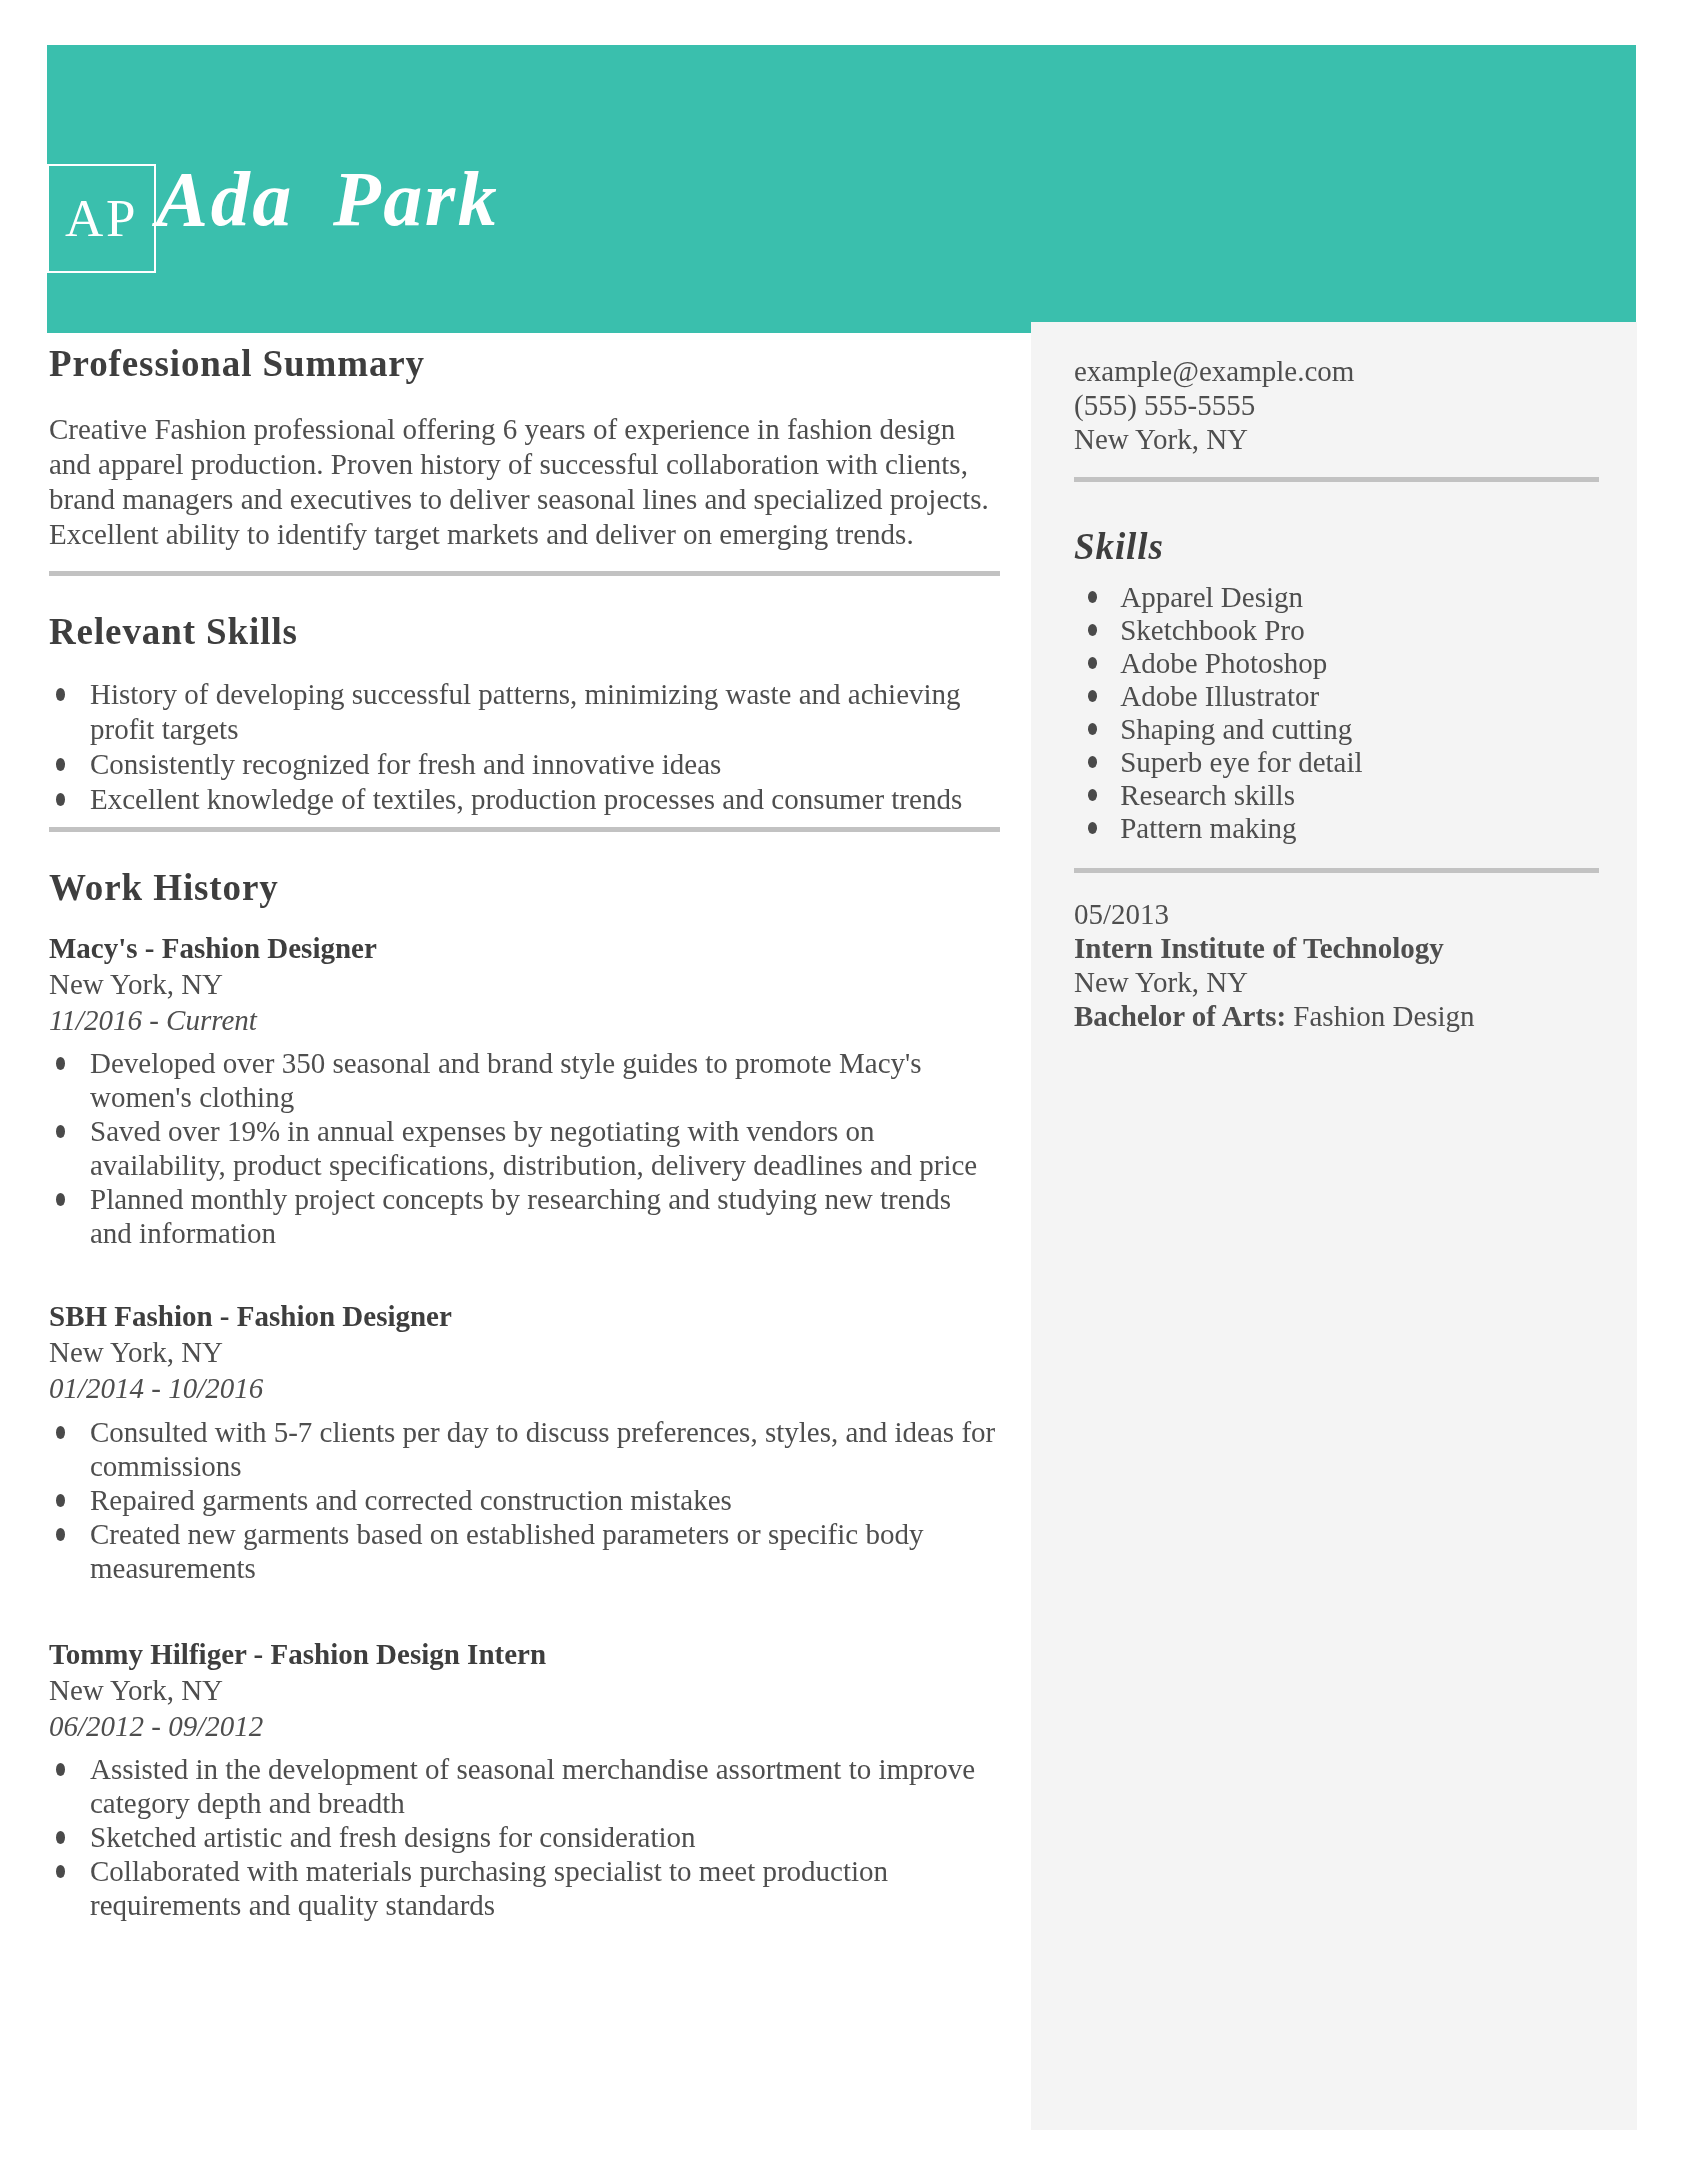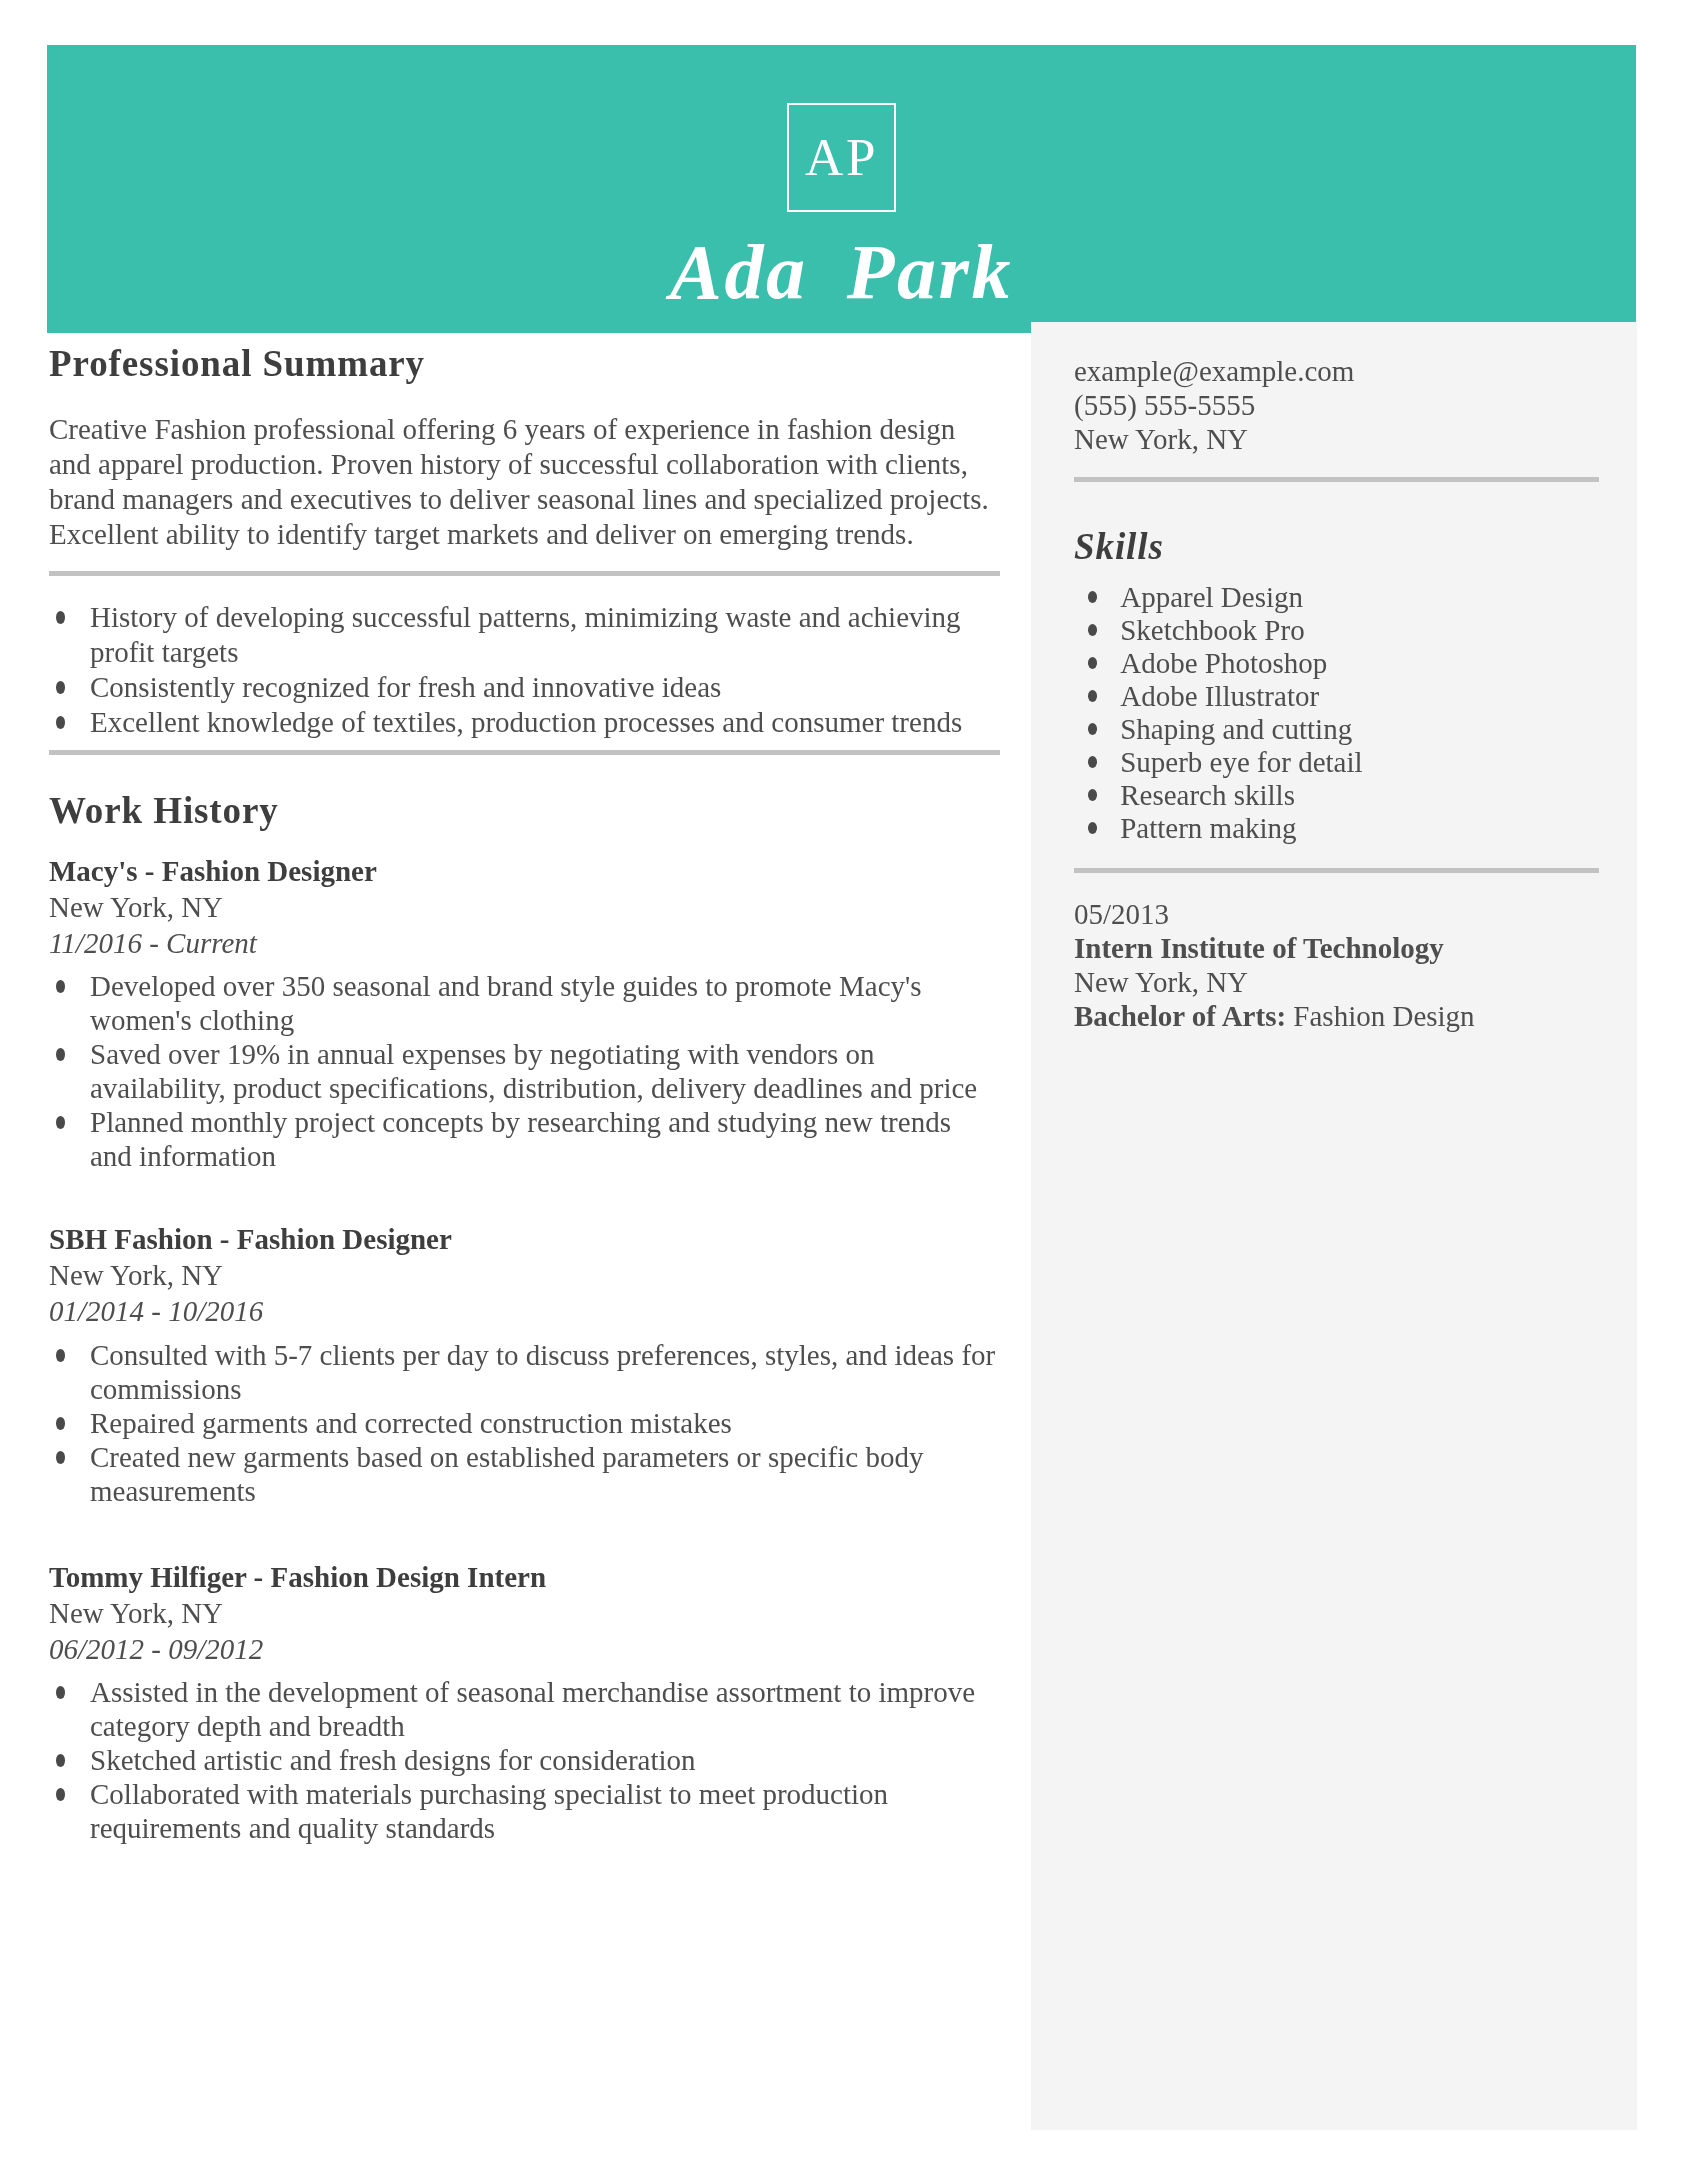--- a/index.html
+++ b/index.html
@@ -3,21 +3,21 @@
 <meta charset="utf-8">
 <style>
   html,body{margin:0;padding:0;background:#ffffff;}
   .page{
     position:relative;width:1685px;height:2181px;background:#ffffff;overflow:hidden;
     font-family:"Liberation Serif","DejaVu Serif",serif;color:#4e4e4e;
   }
   
   .banner{
     position:absolute;left:47px;top:45px;width:1589px;height:288px;
-    display:flex;flex-direction:column;align-items:center;
+    display:flex;flex-direction:row;align-items:center;
   }
   .monogram{
     margin-top:58px;width:109px;height:109px;border:2.6px solid #ffffff;box-sizing:border-box;
     display:flex;align-items:center;justify-content:center;
   }
   .monogram span{
     color:#ffffff;font-size:53px;letter-spacing:2.6px;line-height:1;
   }
   .person-name{
     margin:19px 0 0 0;color:#ffffff;font-size:78px;line-height:1.05;
@@ -129,20 +129,21 @@
   <main class="main">
 
     <section>
       <h2 class="main-heading">Professional Summary</h2>
       <p class="summary-text">Creative Fashion professional offering 6 years of experience in fashion design and apparel production. Proven history of successful collaboration with clients, brand managers and executives to deliver seasonal lines and specialized projects. Excellent ability to identify target markets and deliver on emerging trends.</p>
     </section>
 
     <hr class="div hr-a">
 
     <section>
+      <h2 class="main-heading h-skills">Relevant Skills</h2>
       <ul class="main-list">
         <li>History of developing successful patterns, minimizing waste and achieving profit targets</li>
         <li>Consistently recognized for fresh and innovative ideas</li>
         <li>Excellent knowledge of textiles, production processes and consumer trends</li>
       </ul>
     </section>
 
     <hr class="div hr-b">
 
     <section>

